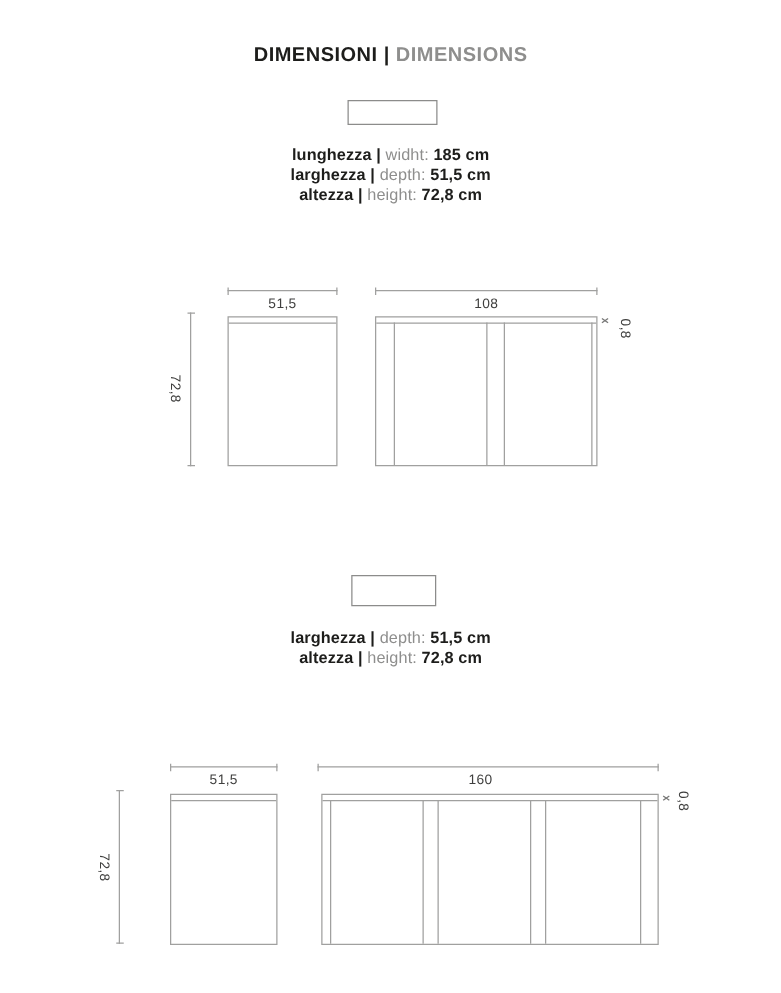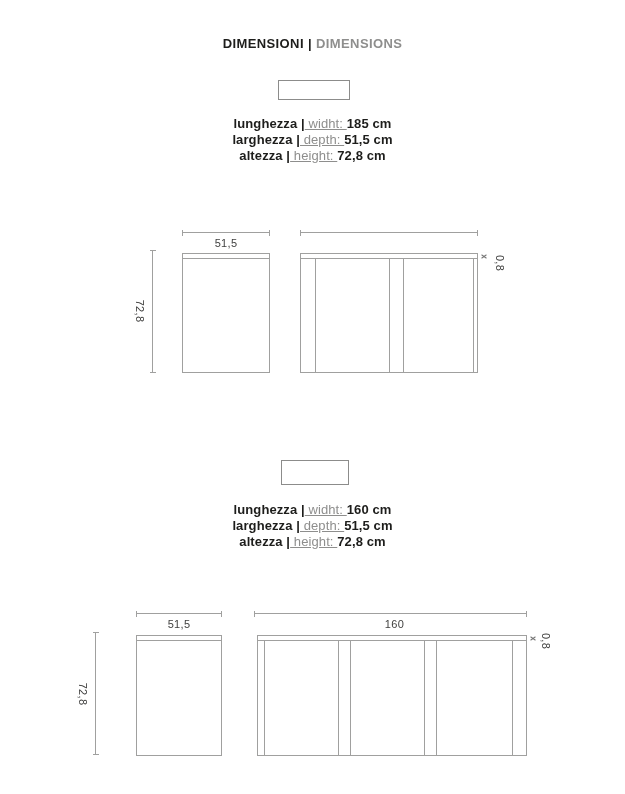--- a/index.html
+++ b/index.html
@@ -4,38 +4,38 @@
 <style>
   html,body { margin:0; padding:0; background:#ffffff; }
   .canvas {
     position:relative; width:625px; height:794px; background:#ffffff;
     font-family:"Liberation Sans","DejaVu Sans",sans-serif; overflow:hidden;
   }
 
   
   .title {
     position:absolute; top:36px; left:0; width:625px; text-align:center;
-    font-size:13px; font-weight:600; letter-spacing:0.4px; color:#1d1d1b;
+    font-size:16px; font-weight:600; letter-spacing:0.4px; color:#1d1d1b;
   }
   .title .en { color:#8e8e8d; }
 
   
   .icon-rect { position:absolute; border:1.5px solid #8c8c8b; background:#fff; }
   #icon1 { left:278px; top:80px;  width:70px; height:18px; }
   #icon2 { left:281px; top:460px; width:66px; height:23px; }
 
   
   .specs {
     position:absolute; left:0; width:625px; text-align:center;
     font-size:13px; line-height:16px; color:#1d1d1b; font-weight:700;
     letter-spacing:0.1px;
   }
   #specs1 { top:116px; }
   #specs2 { top:502px; }
-  .specs .en { color:#8e8e8d; font-weight:400;text-decoration:underline; }
+  .specs .en { color:#8e8e8d; font-weight:400; }
 
   
   .dim-h { position:absolute; height:0; border-top:1px solid #a0a09f; }
   .dim-h::before,.dim-h::after {
     content:""; position:absolute; top:-3px; width:1px; height:6px; background:#a0a09f;
   }
   .dim-h::before { left:0; } .dim-h::after { right:0; }
 
   .dim-v { position:absolute; width:0; border-left:1px solid #a0a09f; }
   .dim-v::before,.dim-v::after {
@@ -78,21 +78,21 @@
   #lbl-length-1 { left:300px; top:217px; width:178px; }
   #dim-height-1 { left:152px; top:250px; height:123px; }
   #lbl-height-1 { left:140px; top:311px; }
   #tick1        { left:481px; top:253px; }
   #lbl-thick-1  { left:500px; top:263px; }
 
   
   #dim-depth-2  { left:136px; top:613px; width:86px; }
   #lbl-depth-2  { left:136px; top:598px; width:86px; }
   #dim-length-2 { left:254px; top:613px; width:273px; }
-  #lbl-length-2 { left:258px; top:598px; width:273px; }
+  #lbl-length-2 { left:248px; top:598px; width:273px; }
   #dim-height-2 { left:95px;  top:632px; height:123px; }
   #lbl-height-2 { left:83px;  top:694px; }
   #tick2        { left:530px; top:635px; }
   #lbl-thick-2  { left:546px; top:641px; }
 
   
   .tick-x { position:absolute; width:6px; height:6px; }
   .tick-x::before,.tick-x::after {
     content:""; position:absolute; left:0; top:2.5px; width:6px; height:1px; background:#777776;
   }
@@ -112,20 +112,21 @@
 
   <div class="specs" id="specs1">
     <div><span class="it">lunghezza |</span><span class="en"> widht: </span><span class="value">185 cm</span></div>
     <div><span class="it">larghezza |</span><span class="en"> depth: </span><span class="value">51,5 cm</span></div>
     <div><span class="it">altezza |</span><span class="en"> height: </span><span class="value">72,8 cm</span></div>
   </div>
 
   <div class="dim-label h" id="lbl-depth-1">51,5</div>
   <div class="dim-h" id="dim-depth-1"></div>
 
+  <div class="dim-label h" id="lbl-length-1">108</div>
   <div class="dim-h" id="dim-length-1"></div>
 
   <div class="dim-v" id="dim-height-1"></div>
   <div class="dim-label v" id="lbl-height-1">72,8</div>
 
   <div class="view" id="side1">
     <div class="slab"></div>
   </div>
 
   <div class="view" id="front1">
@@ -134,21 +135,20 @@
     <div class="panel mid"></div>
     <div class="panel edge-r"></div>
   </div>
 
   <div class="tick-x" id="tick1"></div>
   <div class="dim-label v" id="lbl-thick-1">0,8</div>
 
   <div class="icon-rect" id="icon2"></div>
 
   <div class="specs" id="specs2">
-    <div><span class="it">lunghezza |</span><span class="en"> widht: </span><span class="value">160 cm</span></div>
     <div><span class="it">larghezza |</span><span class="en"> depth: </span><span class="value">51,5 cm</span></div>
     <div><span class="it">altezza |</span><span class="en"> height: </span><span class="value">72,8 cm</span></div>
   </div>
 
   <div class="dim-label h" id="lbl-depth-2">51,5</div>
   <div class="dim-h" id="dim-depth-2"></div>
 
   <div class="dim-label h" id="lbl-length-2">160</div>
   <div class="dim-h" id="dim-length-2"></div>
 

